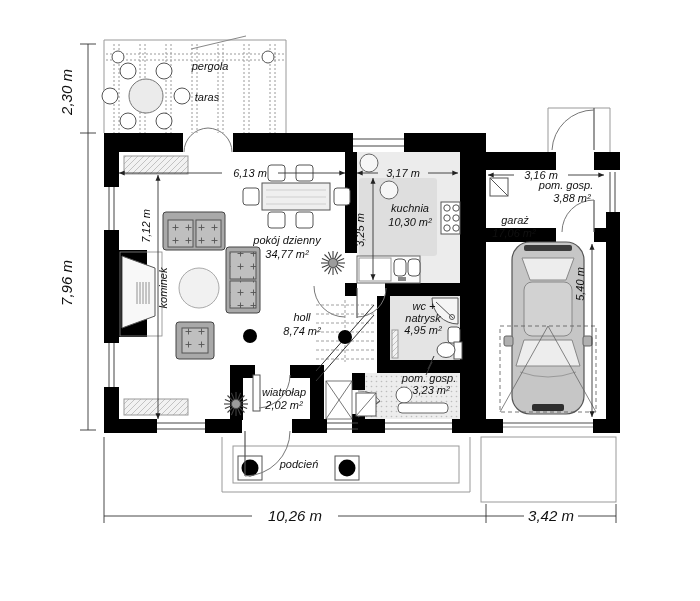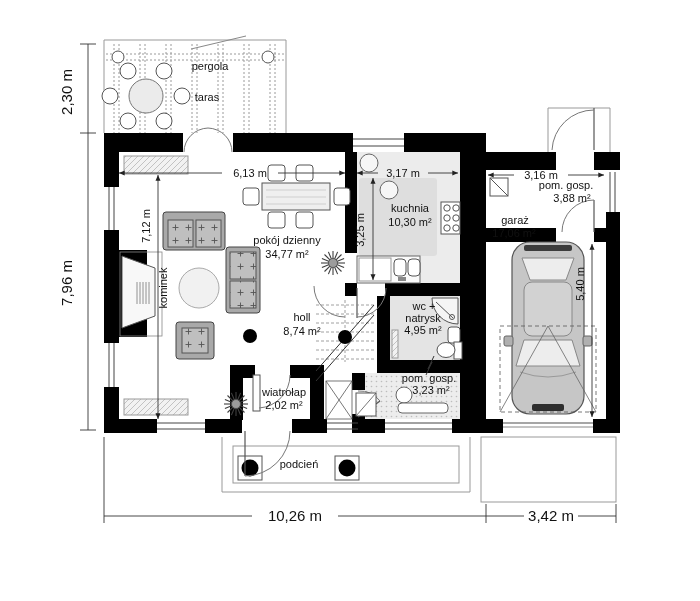--- a/index.html
+++ b/index.html
@@ -1,16 +1,16 @@
 <!DOCTYPE html>
 <html><head>
 <meta charset="utf-8">
 <style>
   html,body{margin:0;padding:0;background:#ffffff;}
-  .stage{width:700px;height:601px;position:relative;background:#fff;overflow:hidden;}
+  .stage{width:700px;height:601px;position:relative;background:#fff;overflow:hidden;font-style:italic;}
   svg{display:block;}
   text{font-family:"Liberation Sans","DejaVu Sans",sans-serif;fill:#111;}
   .room-label{font-size:11px;}
   .zone-label{font-size:11px;}
   .dim{font-size:11px;}
   .dim-outer{font-size:15px;}
   .thin{stroke:#999;stroke-width:1;fill:none;}
   .wall{fill:#000;}
   .dimline{stroke:#333;stroke-width:0.9;fill:none;}
   .doorarc{stroke:#777;stroke-width:1;fill:none;}

